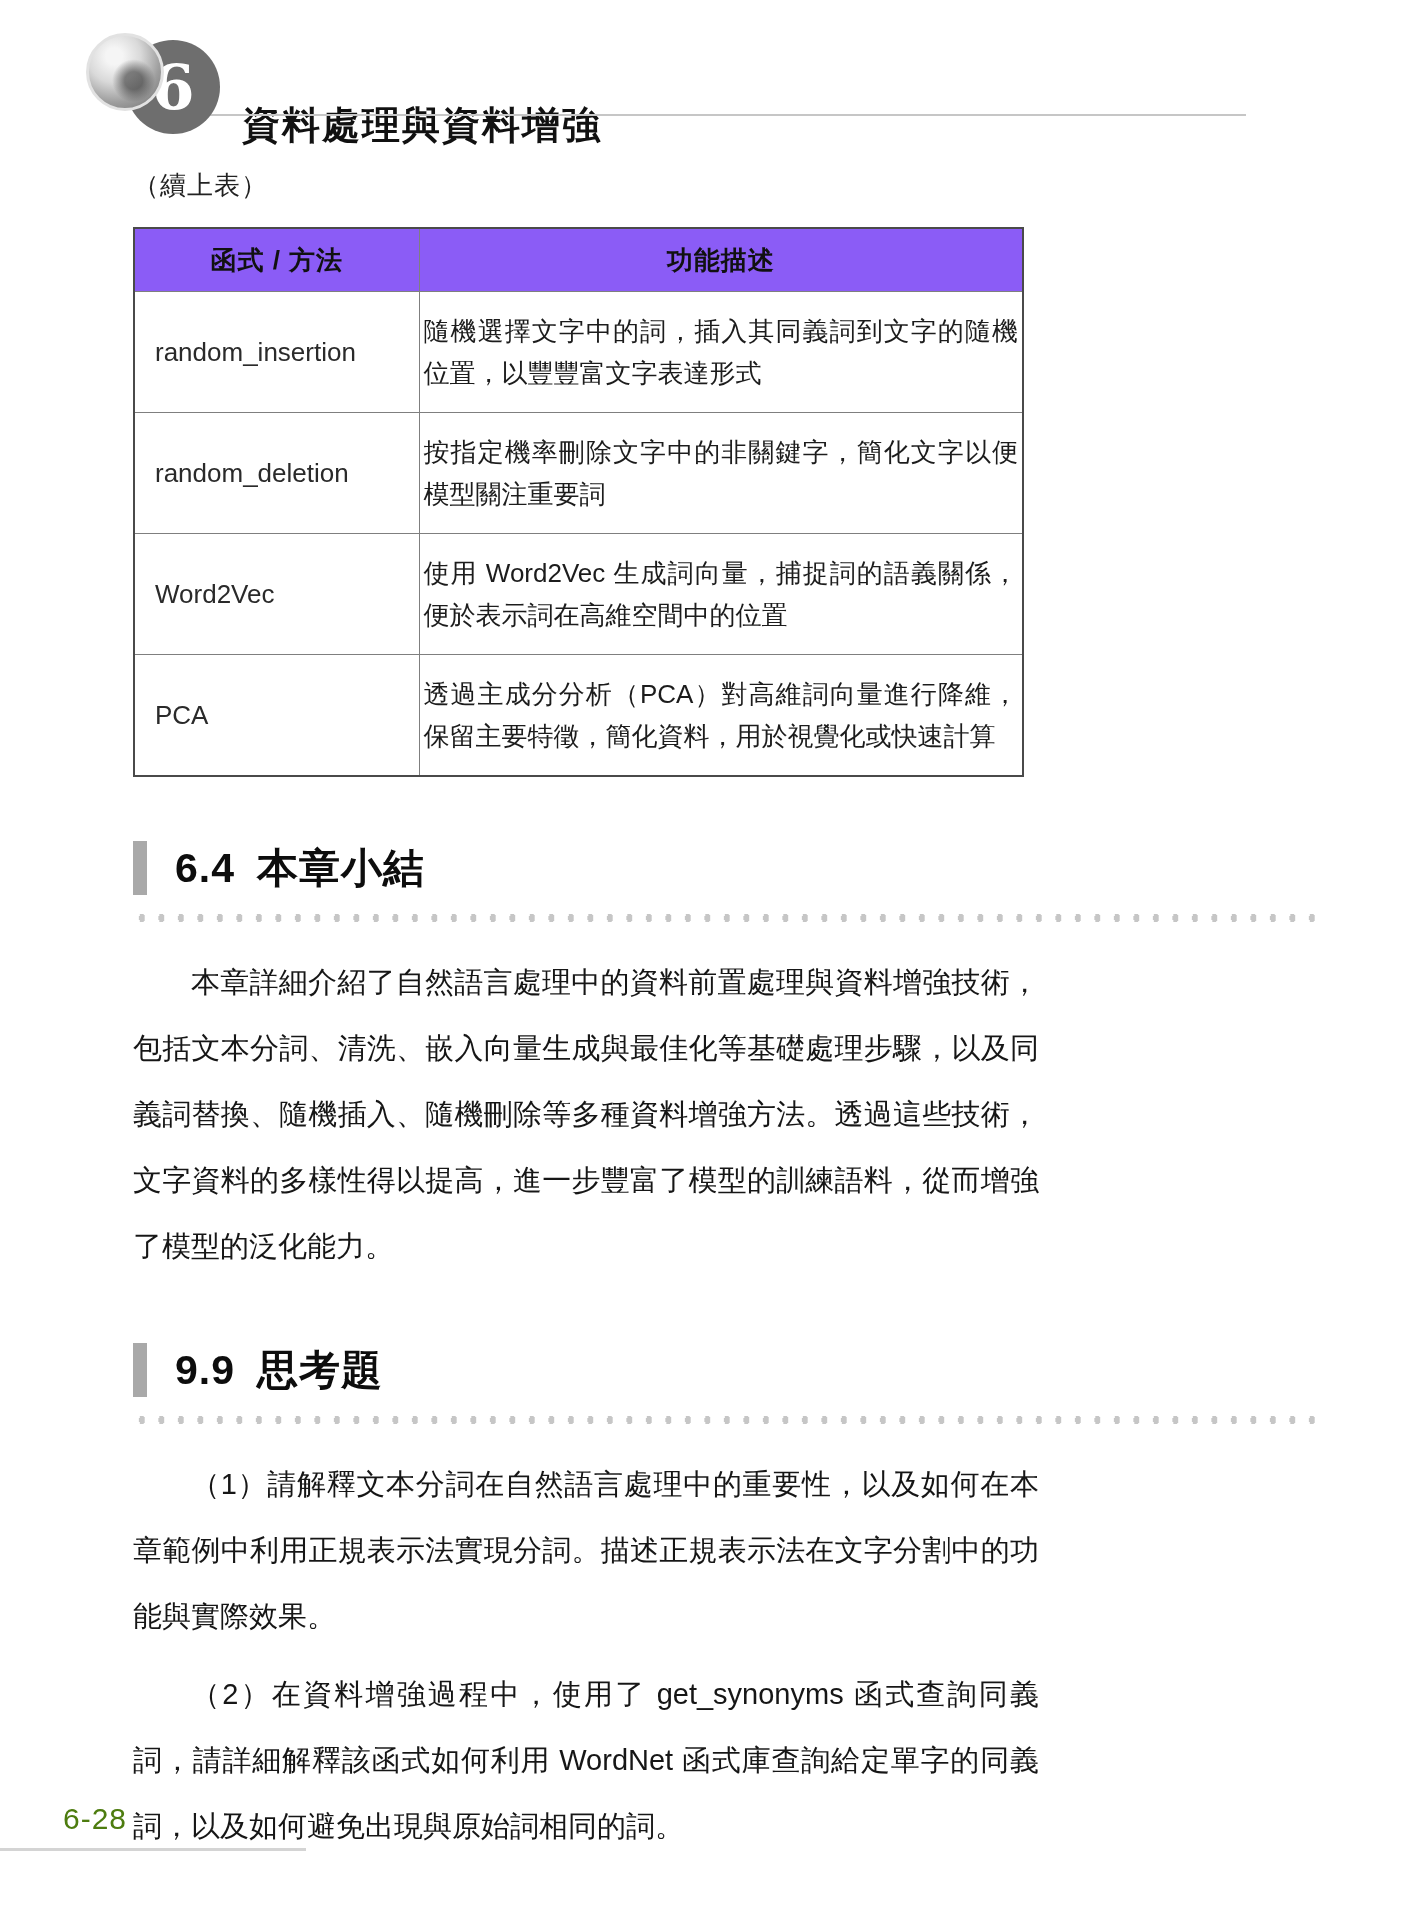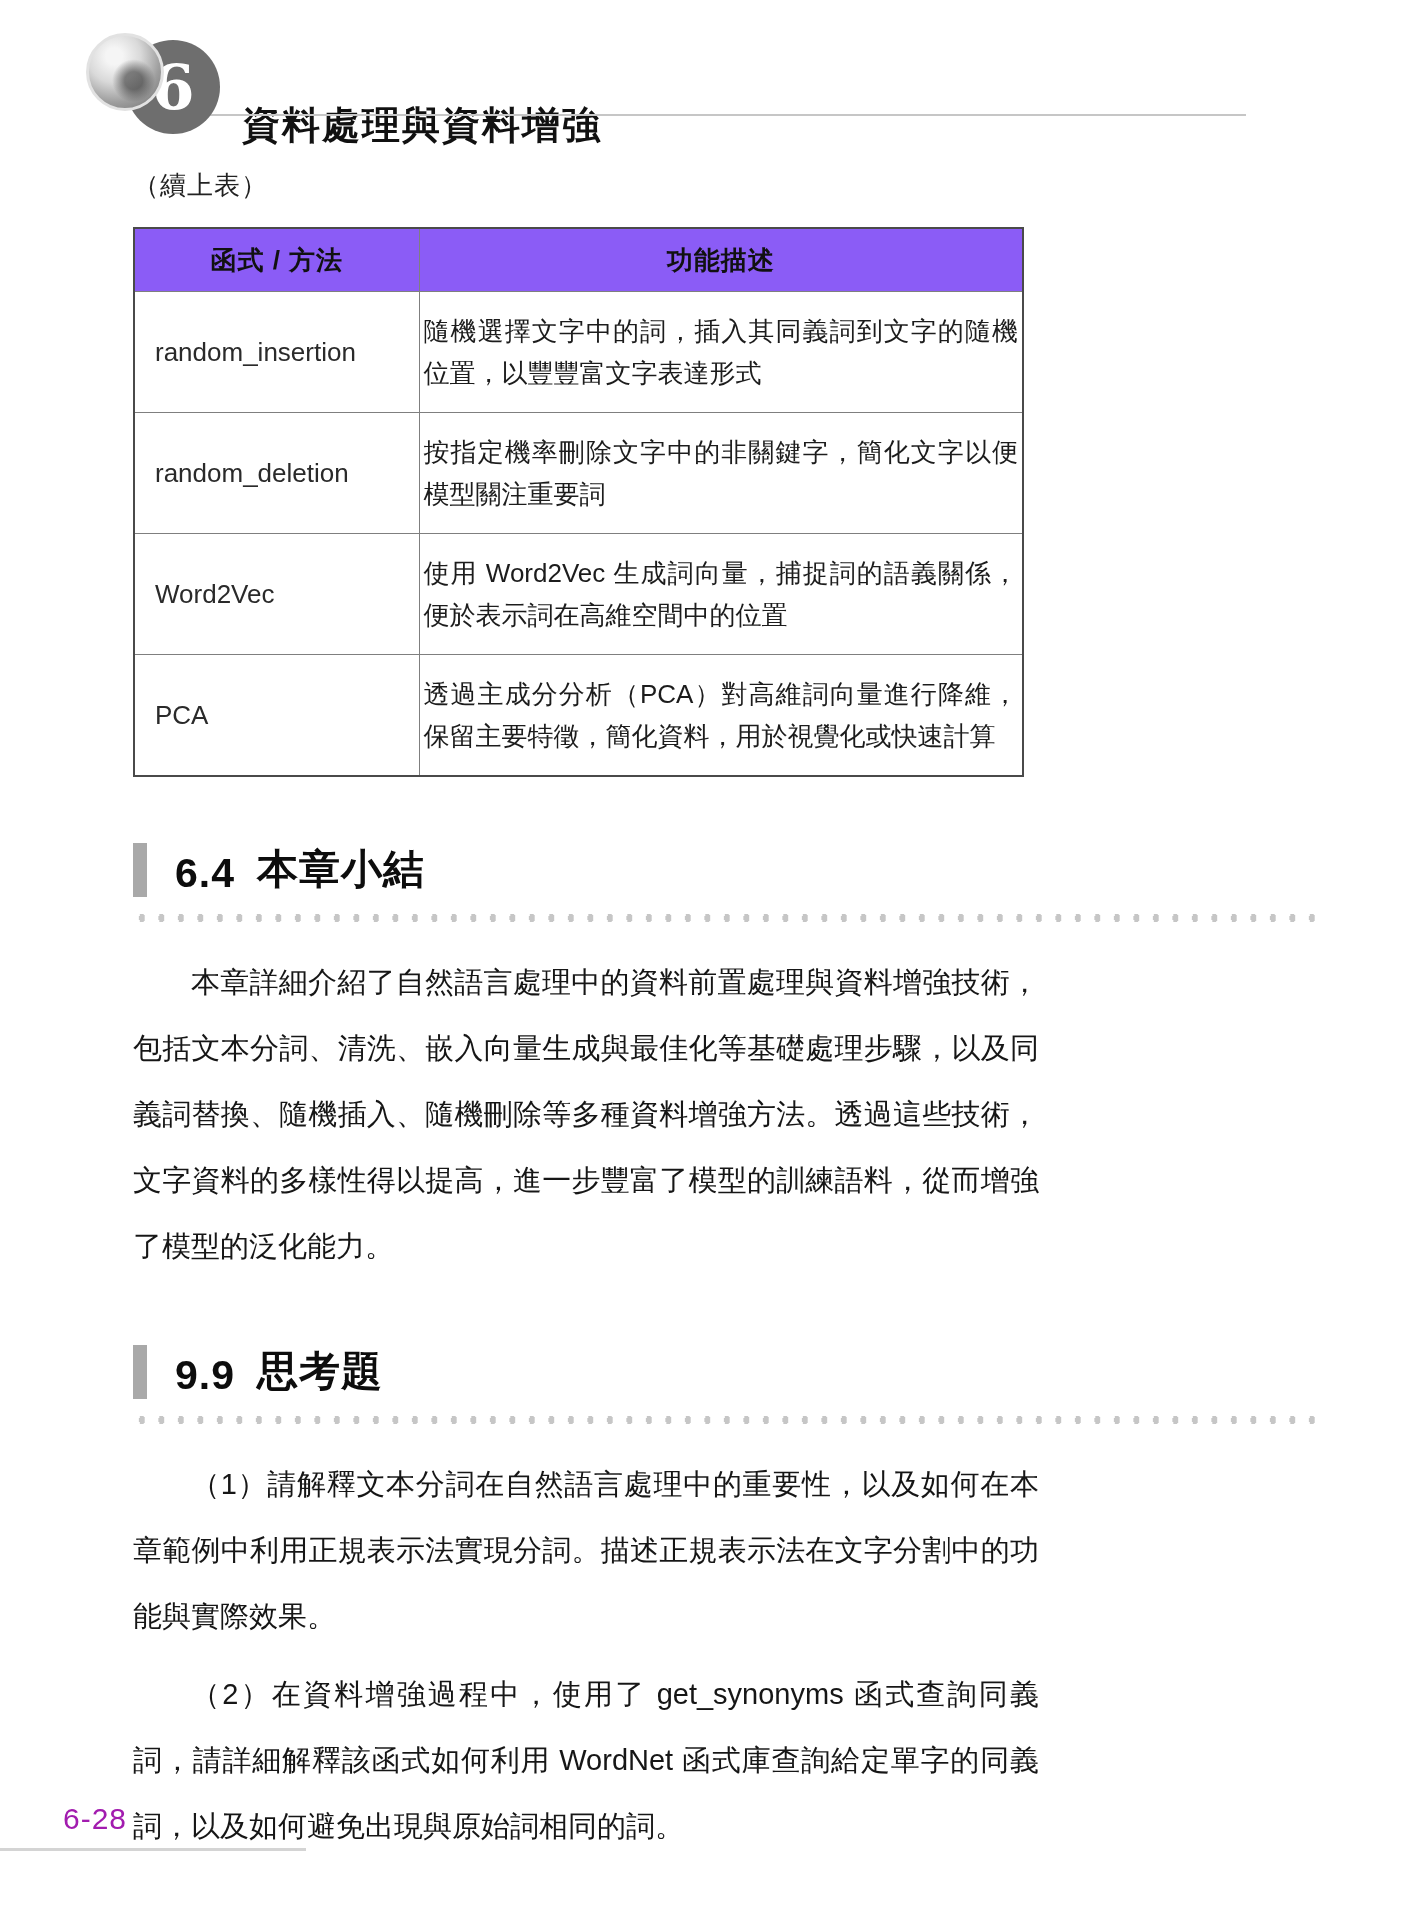--- a/index.html
+++ b/index.html
@@ -64,21 +64,21 @@
   .fn-table td {
     border:1px solid #7f7f7f;
     font-size:26px;
     vertical-align:middle;
     background:#ffffff;
   }
   .fn-table td.fn-name { padding:10px 10px 10px 20px; color:#2a2a2a; height:100px; }
   .fn-table td.fn-desc { padding:14px 4px; line-height:42px; color:#1c1c1c; text-align:justify; }
 
   
-  .sec-head { display:flex; align-items:flex-end; margin:62px 0 0 133px; height:58px; }
+  .sec-head { display:flex; align-items:center; margin:62px 0 0 133px; height:58px; }
   .sec-bar { width:14px; height:54px; background:#a9a9a9; margin-right:28px; flex:none; }
   .sec-num, .sec-title { font-size:41px; font-weight:800; color:#0d0d0d; letter-spacing:1px; }
   .sec-num { margin-right:22px; }
   .dotted-rule {
     margin:16px 0 0 133px; width:1182px; height:10px;
     background-image:radial-gradient(3px 4.5px at 9px 5px, #c6c6c6 96%, rgba(0,0,0,0) 100%);
     background-size:19.5px 10px;
     background-repeat:repeat-x;
   }
 
@@ -87,21 +87,21 @@
     width:906px; margin:26px 0 0 133px;
     font-size:29px; line-height:66px;
     text-align:justify; text-indent:2em;
     color:#161616;
   }
   .body-para + .body-para { margin-top:12px; }
 
   
   .footer-page-num {
     position:absolute; left:63px; top:1802px;
-    font-size:30px; color:#a21caf; letter-spacing:1px;
+    font-size:30px; color:#4d7c0f; letter-spacing:1px;
   }
   .footer-rule {
     position:absolute; left:0; top:1848px; width:306px; height:3px;
     background:#d4d4d4;
   }
 </style>
 </head>
 <body>
 
 <div class="page">

